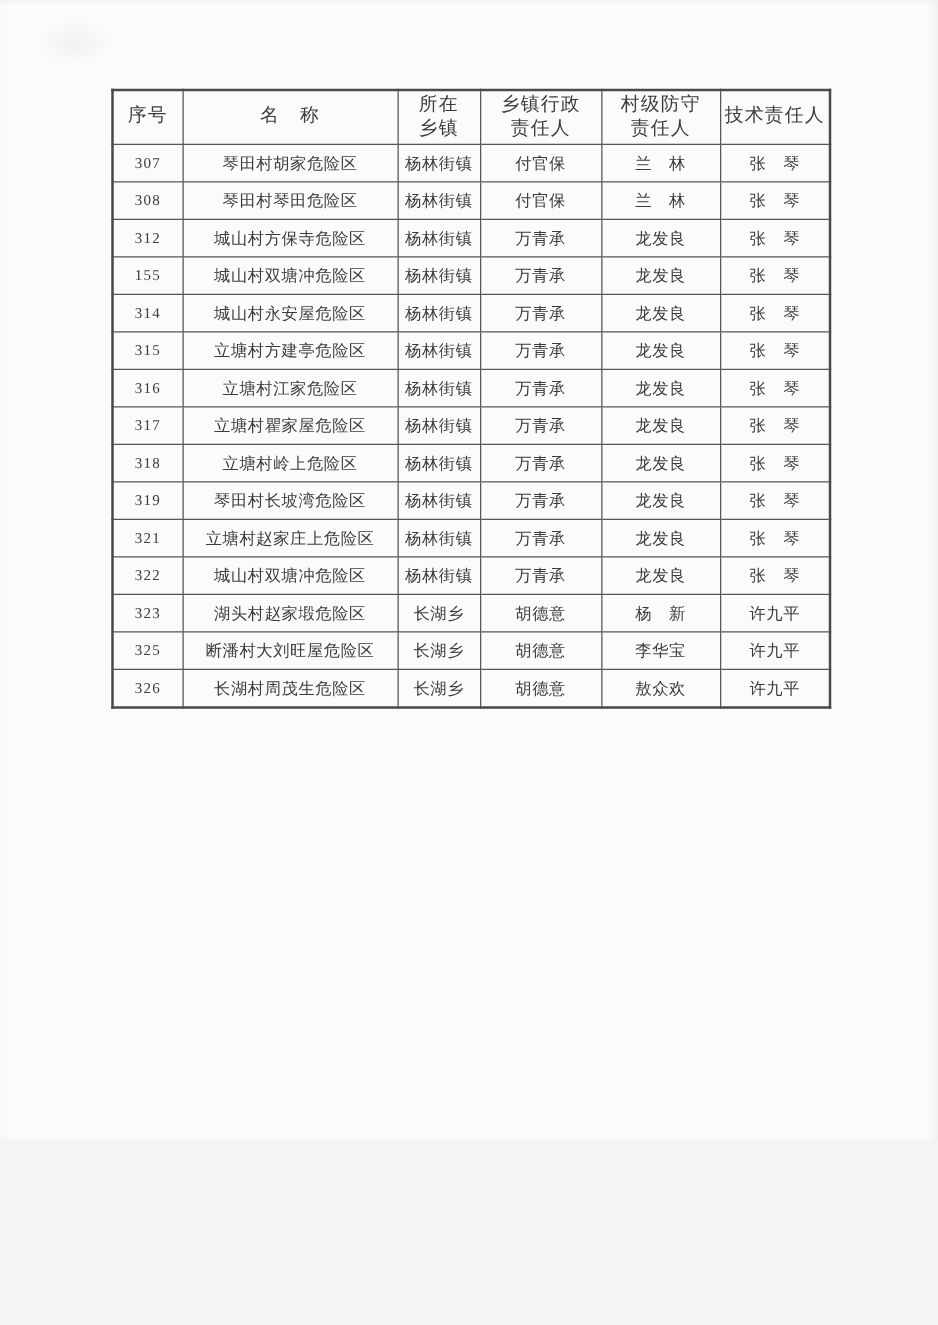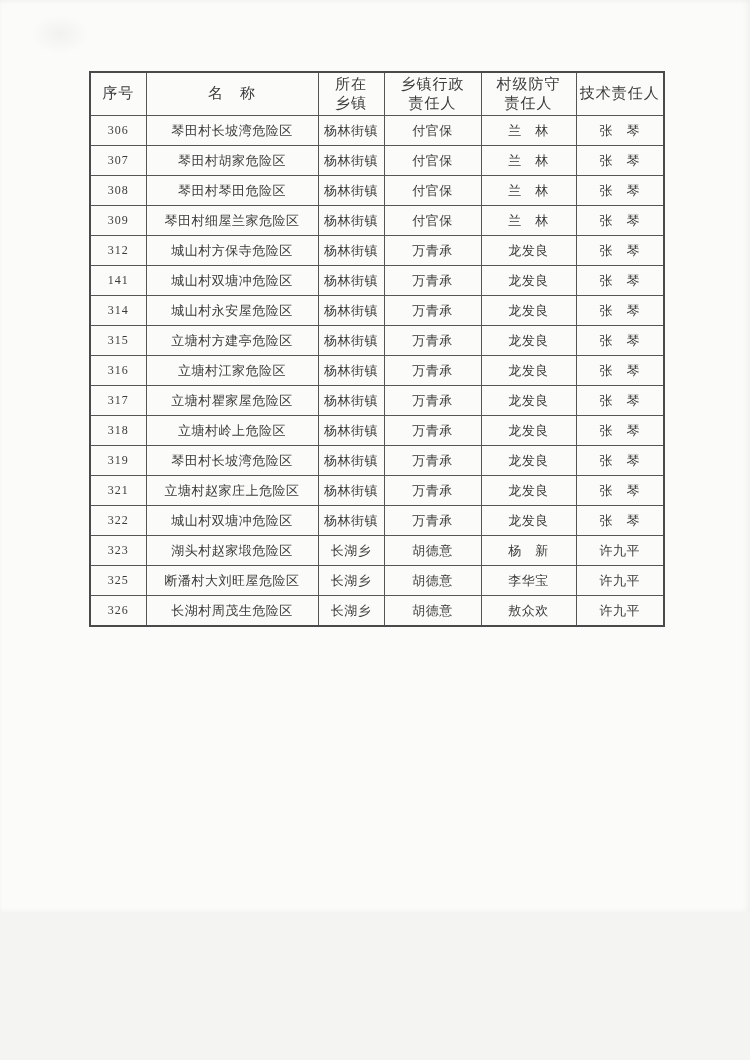--- a/index.html
+++ b/index.html
@@ -103,61 +103,45 @@
 乡镇</th>
         <th>乡镇行政
 责任人</th>
         <th>村级防守
 责任人</th>
         <th>技术责任人</th>
       </tr>
     </thead>
     <tbody>
         <tr>
-    <td class="c-serial">306</td>
-    <td class="c-name">琴田村长坡湾危险区</td>
+    <td class="c-serial">307</td>
+    <td class="c-name">琴田村胡家危险区</td>
     <td class="c-township">杨林街镇</td>
     <td class="c-admin">付官保</td>
     <td class="c-defender">兰　林</td>
     <td class="c-tech">张　琴</td>
   </tr>
         <tr>
-    <td class="c-serial">307</td>
-    <td class="c-name">琴田村胡家危险区</td>
+    <td class="c-serial">308</td>
+    <td class="c-name">琴田村琴田危险区</td>
     <td class="c-township">杨林街镇</td>
     <td class="c-admin">付官保</td>
     <td class="c-defender">兰　林</td>
     <td class="c-tech">张　琴</td>
   </tr>
         <tr>
-    <td class="c-serial">308</td>
-    <td class="c-name">琴田村琴田危险区</td>
-    <td class="c-township">杨林街镇</td>
-    <td class="c-admin">付官保</td>
-    <td class="c-defender">兰　林</td>
-    <td class="c-tech">张　琴</td>
-  </tr>
-        <tr>
-    <td class="c-serial">309</td>
-    <td class="c-name">琴田村细屋兰家危险区</td>
-    <td class="c-township">杨林街镇</td>
-    <td class="c-admin">付官保</td>
-    <td class="c-defender">兰　林</td>
-    <td class="c-tech">张　琴</td>
-  </tr>
-        <tr>
     <td class="c-serial">312</td>
     <td class="c-name">城山村方保寺危险区</td>
     <td class="c-township">杨林街镇</td>
     <td class="c-admin">万青承</td>
     <td class="c-defender">龙发良</td>
     <td class="c-tech">张　琴</td>
   </tr>
         <tr>
-    <td class="c-serial">141</td>
+    <td class="c-serial">155</td>
     <td class="c-name">城山村双塘冲危险区</td>
     <td class="c-township">杨林街镇</td>
     <td class="c-admin">万青承</td>
     <td class="c-defender">龙发良</td>
     <td class="c-tech">张　琴</td>
   </tr>
         <tr>
     <td class="c-serial">314</td>
     <td class="c-name">城山村永安屋危险区</td>
     <td class="c-township">杨林街镇</td>

